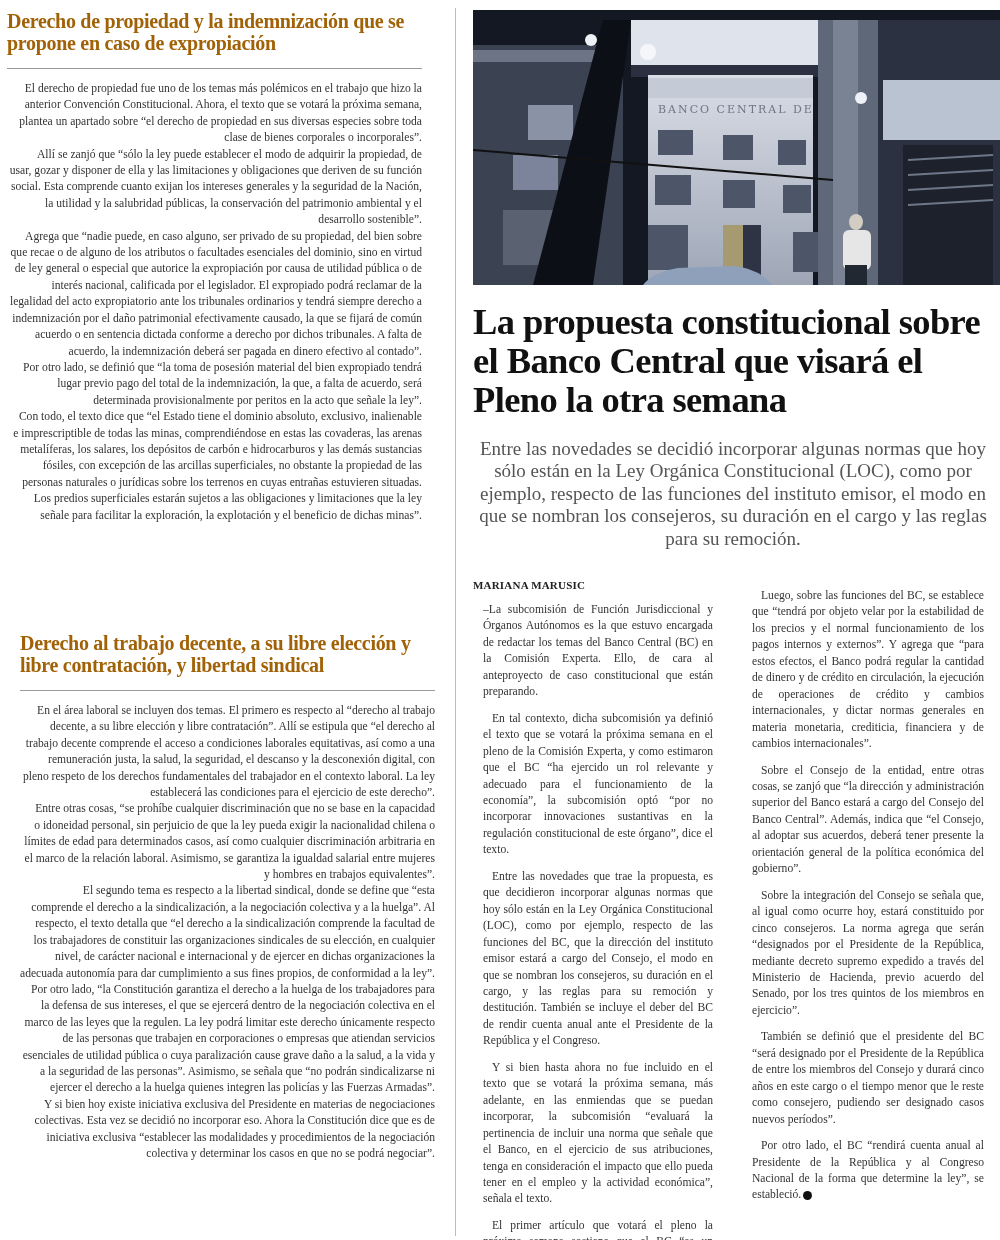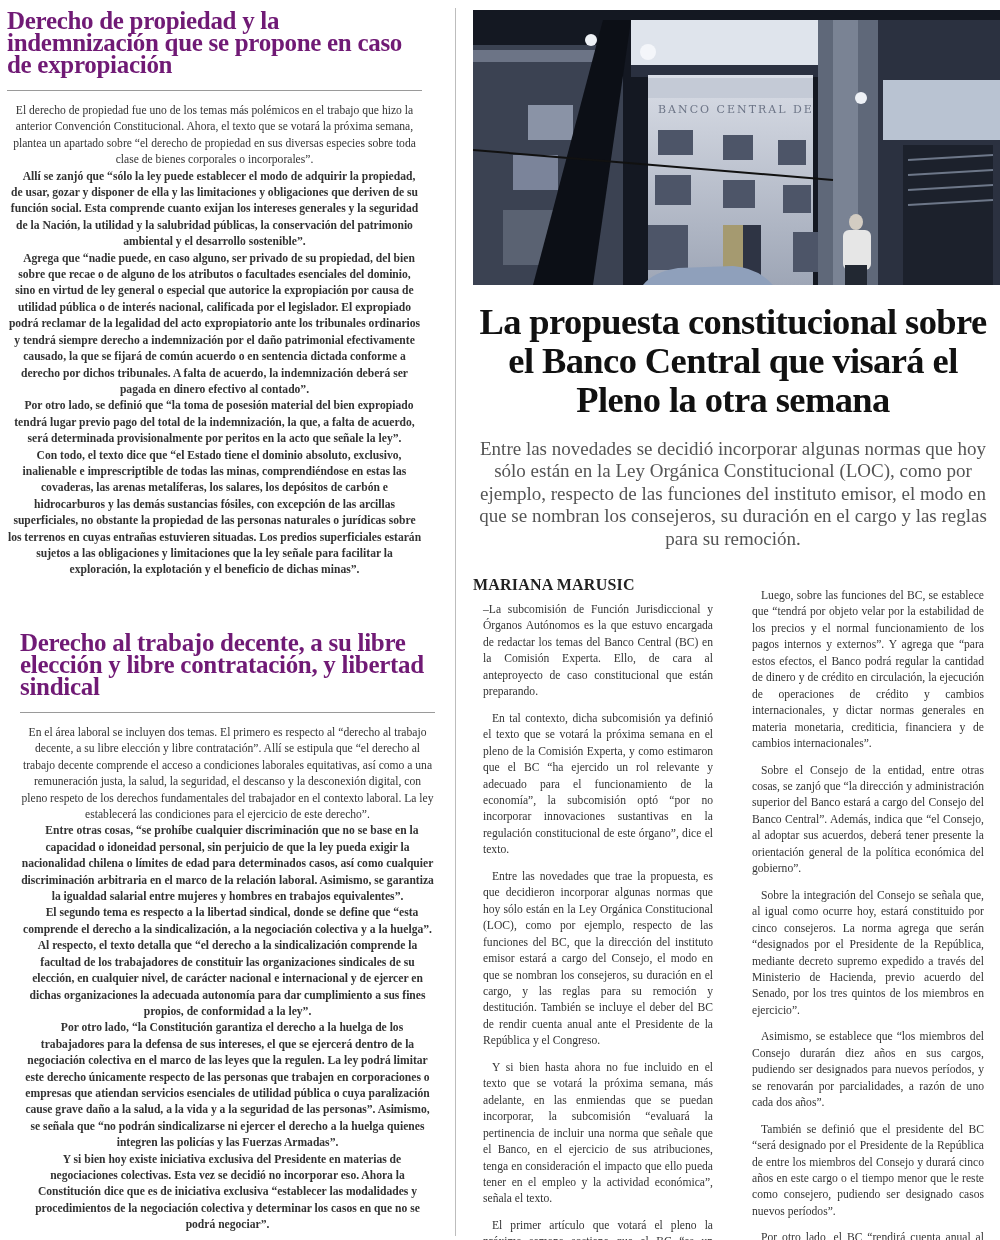--- a/index.html
+++ b/index.html
@@ -1,36 +1,36 @@
 <!DOCTYPE html>
 <html><head>
 <meta charset="utf-8">
 <style>
   html, body { margin: 0; padding: 0; background: #ffffff; }
   body { width: 1000px; height: 1240px; position: relative; overflow: hidden; font-family: "DejaVu Serif", "Liberation Serif", serif; color: #2a2a2a; }
 
   .left-col { position: absolute; left: 7px; top: 0; width: 415px; }
   .divider-v { position: absolute; left: 455px; top: 8px; width: 1px; height: 1228px; background: #bdbdbd; }
 
-  .sec-title { font-family: "Liberation Serif", "DejaVu Serif", serif; font-weight: bold; color: #701a75; font-size: 25px; line-height: 22px; letter-spacing: -0.3px; margin: 10px 0 0 0; }
+  .sec-title { font-family: "Liberation Serif", "DejaVu Serif", serif; font-weight: bold; color: #a16207; font-size: 20px; line-height: 22px; letter-spacing: -0.3px; margin: 10px 0 0 0; }
   .sec-rule { height: 1px; background: #9a9a9a; margin: 14px 0 12px 0; width: 415px; }
-  .body-text { font-family: "Liberation Serif", "DejaVu Serif", serif; font-size: 11.6px; line-height: 16.4px; color: #333; text-align: center; }
+  .body-text { font-family: "Liberation Serif", "DejaVu Serif", serif; font-size: 11.6px; line-height: 16.4px; color: #333; text-align: right; }
   .body-text p { margin: 0; text-indent: 0; }
-  .body-text p + p { text-indent: 9px; font-weight: bold; }
+  .body-text p + p { text-indent: 9px; }
 
   .sec2 { position: absolute; left: 7px; top: 622px; width: 415px; margin-left: 13px; }
 
   .photo { position: absolute; left: 473px; top: 10px; width: 527px; height: 275px; overflow: hidden; background: #1d2230; }
 
-  .headline { position: absolute; left: 473px; top: 302px; width: 520px; font-family: "Liberation Serif", "DejaVu Serif", serif; font-weight: bold; font-size: 36.5px; line-height: 39px; color: #111; letter-spacing: -0.6px; margin: 0; text-align: center; }
+  .headline { position: absolute; left: 473px; top: 302px; width: 520px; font-family: "Liberation Serif", "DejaVu Serif", serif; font-weight: bold; font-size: 36.5px; line-height: 39px; color: #111; letter-spacing: -0.6px; margin: 0; }
   .deck { position: absolute; left: 473px; top: 438px; width: 520px; font-family: "Liberation Serif", "DejaVu Serif", serif; font-size: 19px; line-height: 22.4px; color: #555; margin: 0; font-weight: normal; text-align: center; }
 
   .col-a { position: absolute; left: 473px; top: 578px; width: 250px; }
   .col-b { position: absolute; left: 742px; top: 578px; width: 252px; }
-  .byline { font-family: "Liberation Serif", "DejaVu Serif", serif; font-weight: bold; font-size: 16px; color: #222; letter-spacing: 0.2px; line-height: 14px; }
+  .byline { font-family: "Liberation Serif", "DejaVu Serif", serif; font-weight: bold; font-size: 11px; color: #222; letter-spacing: 0.2px; line-height: 14px; }
   .art-text { font-family: "Liberation Serif", "DejaVu Serif", serif; font-size: 11.6px; line-height: 16.45px; color: #333; text-align: justify; }
   .art-text p { margin: 10px; }
   .art-text p.ind { text-indent: 9px; }
   .end-mark { display: inline-block; width: 9px; height: 9px; border-radius: 50%; background: #111; color: #fff; font-size: 6px; line-height: 9px; text-align: center; font-family: "DejaVu Sans", sans-serif; font-weight: bold; vertical-align: middle; margin-left: 2px; }
 </style>
 </head>
 <body>
 
 <div class="left-col">
   <h2 class="sec-title">Derecho de propiedad y la indemnización que se propone en caso de expropiación</h2>
@@ -136,17 +136,16 @@
     <p class="ind">Y si bien hasta ahora no fue incluido en el texto que se votará la próxima semana, más adelante, en las enmiendas que se puedan incorporar, la subcomisión “evaluará la pertinencia de incluir una norma que señale que el Banco, en el ejercicio de sus atribuciones, tenga en consideración el impacto que ello pueda tener en el empleo y la actividad económica”, señala el texto.</p>
     <p class="ind">El primer artículo que votará el pleno la próxima semana sostiene que el BC “es un organismo autónomo, con patrimonio propio, de carácter técnico, denominado Banco Central, cuya composición, organización, funciones y atribuciones la determinará una ley de quórum”.</p>
   </div>
 </div>
 
 <div class="col-b">
   <div class="art-text">
     <p class="ind">Luego, sobre las funciones del BC, se establece que “tendrá por objeto velar por la estabilidad de los precios y el normal funcionamiento de los pagos internos y externos”. Y agrega que “para estos efectos, el Banco podrá regular la cantidad de dinero y de crédito en circulación, la ejecución de operaciones de crédito y cambios internacionales, y dictar normas generales en materia monetaria, crediticia, financiera y de cambios internacionales”.</p>
     <p class="ind">Sobre el Consejo de la entidad, entre otras cosas, se zanjó que “la dirección y administración superior del Banco estará a cargo del Consejo del Banco Central”. Además, indica que “el Consejo, al adoptar sus acuerdos, deberá tener presente la orientación general de la política económica del gobierno”.</p>
     <p class="ind">Sobre la integración del Consejo se señala que, al igual como ocurre hoy, estará constituido por cinco consejeros. La norma agrega que serán “designados por el Presidente de la República, mediante decreto supremo expedido a través del Ministerio de Hacienda, previo acuerdo del Senado, por los tres quintos de los miembros en ejercicio”.</p>
-    <p class="ind">Asimismo, se establece que “los miembros del Consejo durarán diez años en sus cargos, pudiendo ser designados para nuevos períodos, y se renovarán por parcialidades, a razón de uno cada dos años”.</p>
     <p class="ind">También se definió que el presidente del BC “será designado por el Presidente de la República de entre los miembros del Consejo y durará cinco años en este cargo o el tiempo menor que le reste como consejero, pudiendo ser designado casos nuevos períodos”.</p>
     <p class="ind"><span>Por otro lado, el BC “rendirá cuenta anual al Presidente de la República y al Congreso Nacional de la forma que determine la ley”, se estableció.</span><span class="end-mark">P</span></p>
   </div>
 </div>
 
 </body></html>

